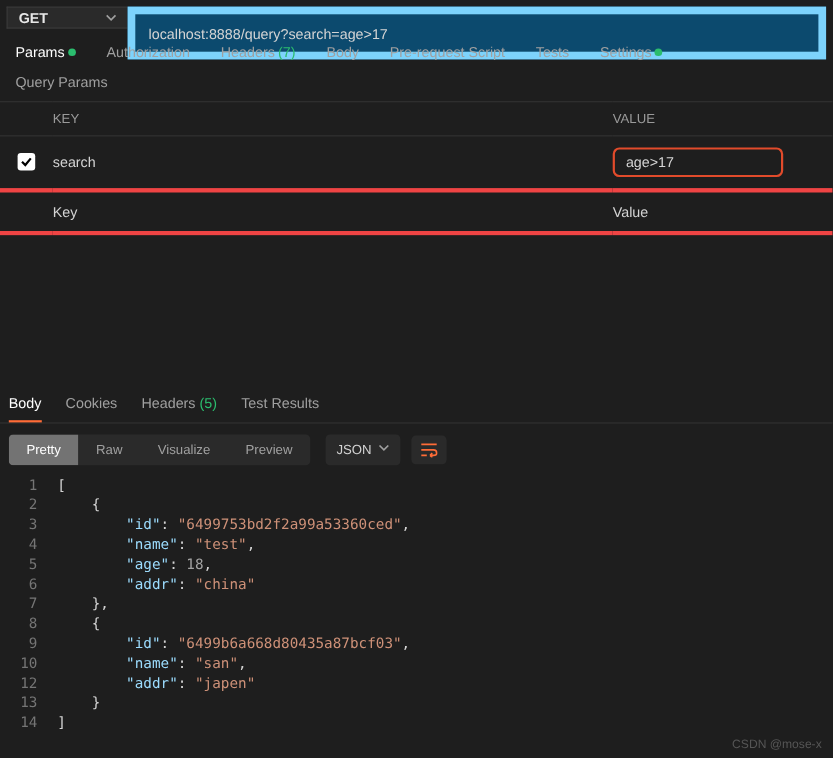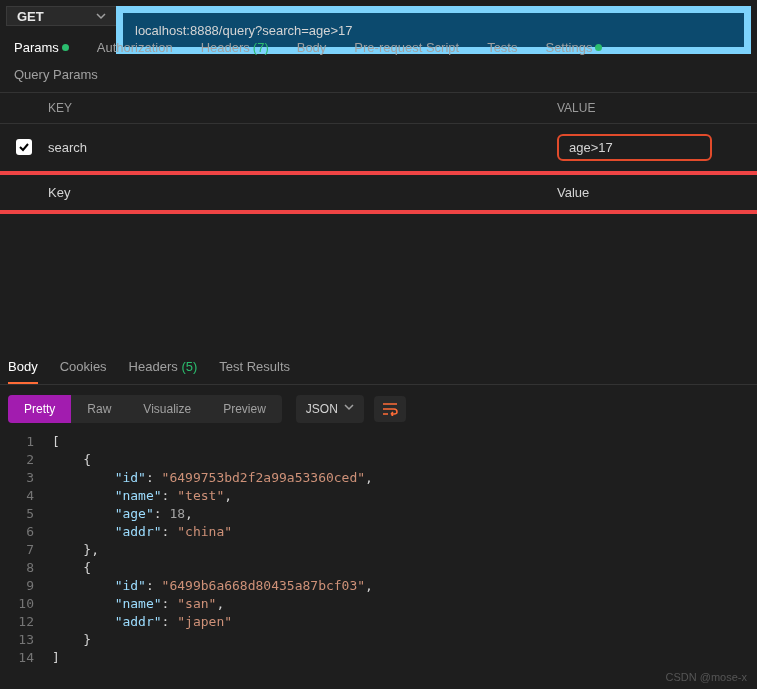--- a/index.html
+++ b/index.html
@@ -24,21 +24,21 @@
   .chk svg { width:12px; height:12px; }
   .ph { color:#6a6a6a; }
   .hl { border:2px solid #e24b2b; border-radius:6px; padding:4px 10px; display:inline-block; min-width:155px; }
   .spacer { height:135px; background:#1e1e1e; }
   .resp-tabs { display:flex; gap:22px; padding:10px 8px 0; font-size:13px; border-bottom:1px solid #333; }
   .rstab { color:#a0a0a0; padding-bottom:8px; cursor:pointer; }
   .rstab.active { color:#fff; border-bottom:2px solid #ff6c37; }
   .view-row { display:flex; align-items:center; gap:0; padding:10px 8px; }
   .vbtns { display:flex; background:#2a2a2a; border-radius:4px; overflow:hidden; }
   .vbtn { padding:7px 16px; color:#a0a0a0; cursor:pointer; font-size:12px; }
-  .vbtn.active { background:#a21caf; color:#fff; }
+  .vbtn.active { background:#737373; color:#fff; }
   .fmt { display:flex; gap:6px; background:#2a2a2a; margin-left:14px; padding:7px 10px; border-radius:4px; color:#d4d4d4; font-size:12px; cursor:pointer; }
   .wrap-btn { background:#2a2a2a; margin-left:10px; padding:6px 8px; border-radius:4px; cursor:pointer; display:flex; align-items:center; }
   .code { font-family:"SF Mono",Consolas,Menlo,monospace; font-size:13px; padding:0 8px 10px; }
   .ln { display:flex; line-height:18px; }
   .gut { width:44px; text-align:right; padding-right:18px; color:#757575; user-select:none; }
   .src { white-space:pre; }
   .brkt { color:#d4d4d4; }
   .key-c { color:#9cdcfe; }
   .str-c { color:#ce9178; }
   .num-c { color:#a3a3a3; }

